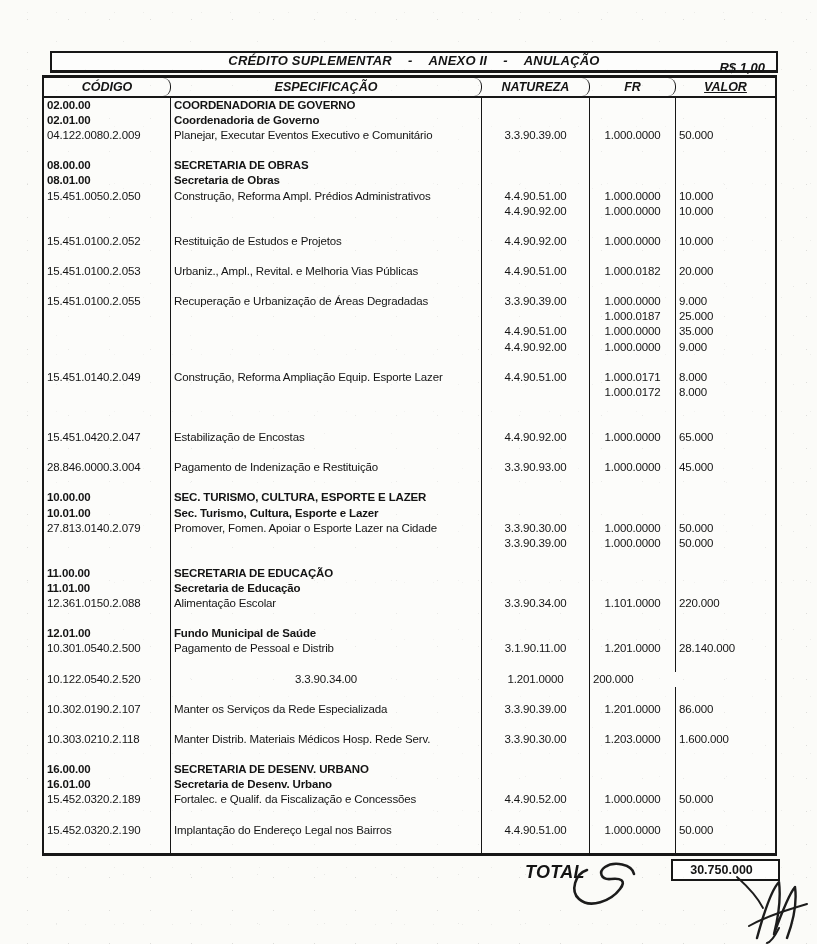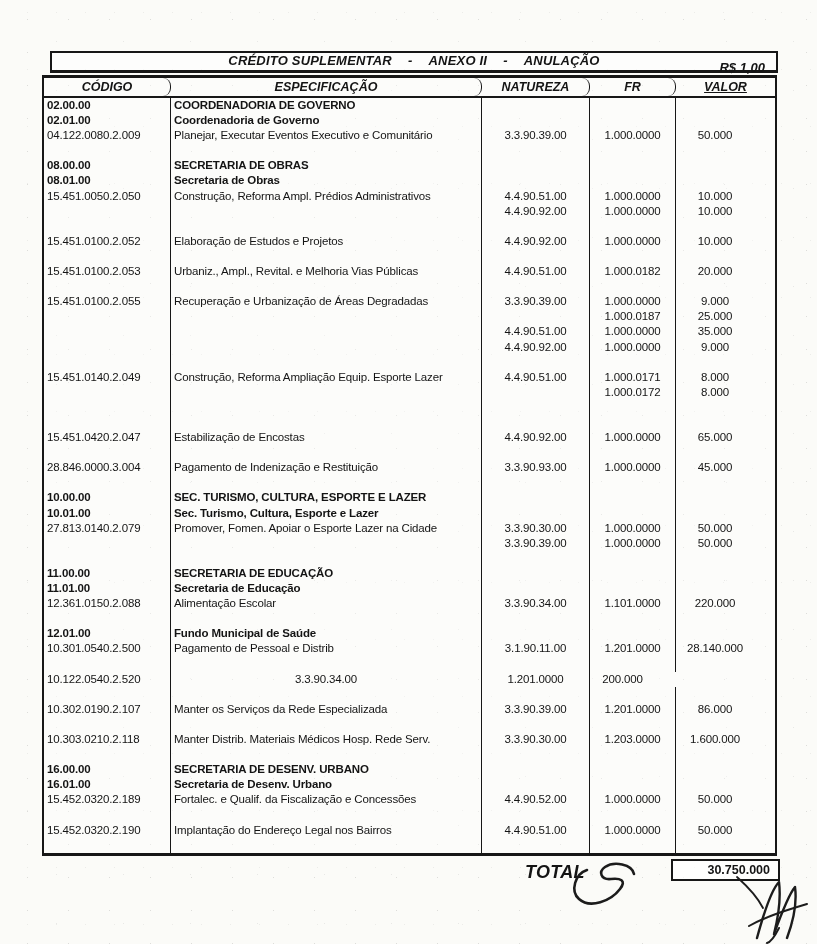--- a/index.html
+++ b/index.html
@@ -43,30 +43,30 @@
     border-radius:8px;
   }
   .hdr .hcell:last-child{border-right:none;text-decoration:underline;}
   .row{height:15.1px;}
   .cell{
     font-size:11.5px;line-height:15.1px;white-space:nowrap;
     letter-spacing:-0.15px;padding:0 3px;overflow:visible;
   }
   .cell.c-codigo,.cell.c-espec,.cell.c-nat,.cell.c-fr{border-right:1.5px solid #171717;}
   .cell.c-nat,.cell.c-fr{text-align:center;padding:0;}
-  .cell.c-valor{text-align:center;padding-right:24px;}
+  .cell.c-valor{text-align:left;padding-right:24px;}
   .row.section .cell{font-weight:700;}
   .total-label{
     position:absolute;left:525px;top:862px;width:109px;
     font-size:18px;font-weight:700;font-style:italic;letter-spacing:0.3px;
   }
   .total-box{
     position:absolute;left:671px;top:859px;width:97px;height:18px;
     border:2px solid #171717;background:rgba(255,255,255,0.7);
-    font-size:12.5px;font-weight:700;text-align:right;
+    font-size:12.5px;font-weight:700;text-align:center;
     line-height:18px;padding-right:8px;box-sizing:content-box;
   }
   .scribble{position:absolute;}
   .scribble path{fill:none;stroke:#1c1c1c;stroke-linecap:round;stroke-linejoin:round;}
 </style>
 </head>
 <body>
 
 <div class="title-box">
   <span>CRÉDITO SUPLEMENTAR</span>
@@ -145,21 +145,21 @@
       </div>
       <div class="grid-row row blank">
         <div class="cell c-codigo"></div>
         <div class="cell c-espec"></div>
         <div class="cell c-nat"></div>
         <div class="cell c-fr"></div>
         <div class="cell c-valor"></div>
       </div>
       <div class="grid-row row item">
         <div class="cell c-codigo">15.451.0100.2.052</div>
-        <div class="cell c-espec">Elaboração de Estudos e Projetos</div>
+        <div class="cell c-espec">Restituição de Estudos e Projetos</div>
         <div class="cell c-nat">4.4.90.92.00</div>
         <div class="cell c-fr">1.000.0000</div>
         <div class="cell c-valor">10.000</div>
       </div>
       <div class="grid-row row blank">
         <div class="cell c-codigo"></div>
         <div class="cell c-espec"></div>
         <div class="cell c-nat"></div>
         <div class="cell c-fr"></div>
         <div class="cell c-valor"></div>

